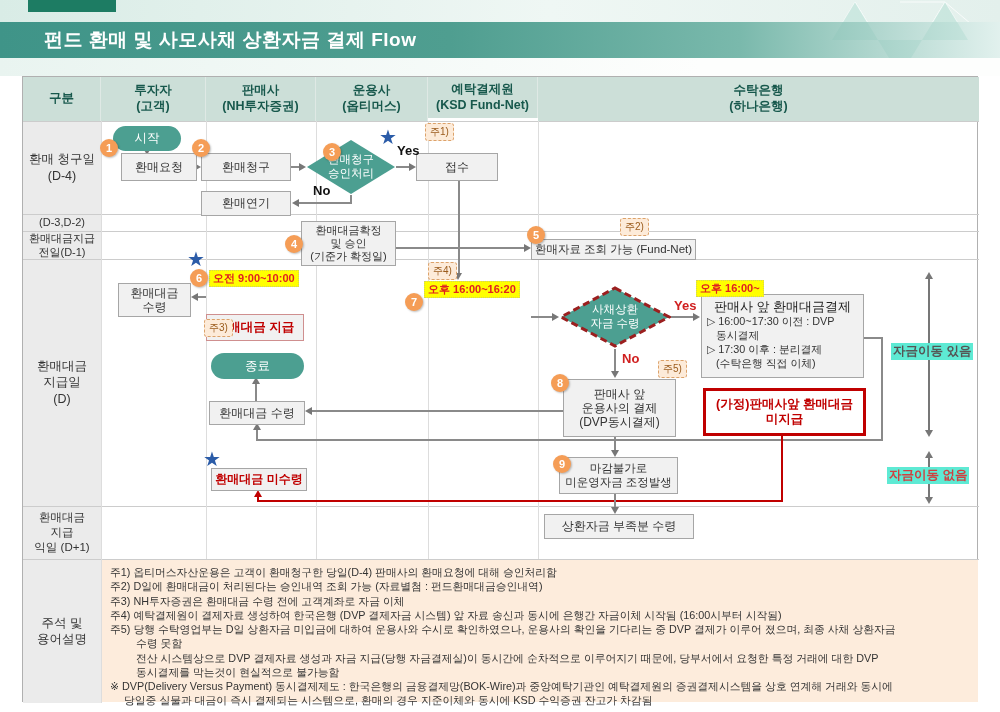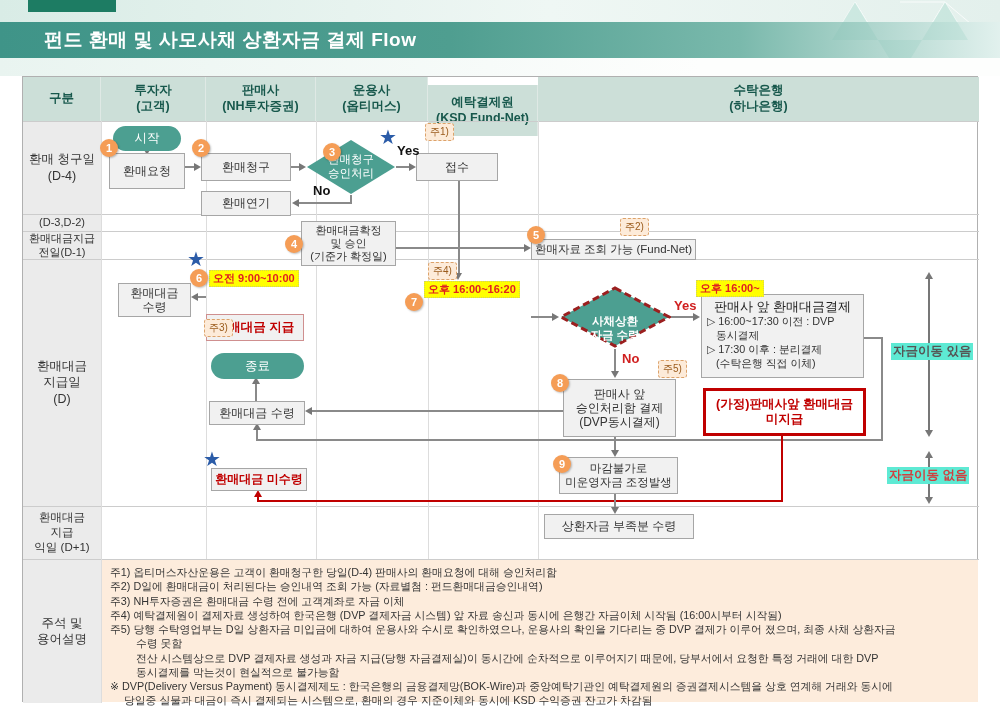--- a/index.html
+++ b/index.html
@@ -74,21 +74,21 @@
 
   <div class="abs" id="table">
 
     <div class="abs hcell ml" style="left:0;top:0;width:78px;height:44px;">구분</div>
     <div class="abs hcell ml" style="left:78px;top:0;width:105px;height:44px;">투자자
 (고객)</div>
     <div class="abs hcell ml" style="left:183px;top:0;width:110px;height:44px;">판매사
 (NH투자증권)</div>
     <div class="abs hcell ml" style="left:293px;top:0;width:112px;height:44px;">운용사
 (옵티머스)</div>
-    <div class="abs hcell ml" style="left:405px;top:8px;width:110px;height:51px;">예탁결제원
+    <div class="abs hcell ml" style="left:405px;top:0;width:110px;height:41px;">예탁결제원
 (KSD Fund-Net)</div>
     <div class="abs hcell ml" style="left:515px;top:0;width:441px;height:44px;border-right:none;">수탁은행
 (하나은행)</div>
 
     <div class="abs rcell ml" style="left:0;top:44px;width:78px;height:93px;">환매 청구일
 (D-4)</div>
     <div class="abs rcell ml" style="left:0;top:137px;width:78px;height:17px;font-size:11px;">(D-3,D-2)</div>
     <div class="abs rcell ml" style="left:0;top:154px;width:78px;height:28px;font-size:11px;">환매대금지급
 전일(D-1)</div>
     <div class="abs rcell ml" style="left:0;top:182px;width:78px;height:247px;">환매대금
@@ -108,21 +108,21 @@
     <div class="abs gline" style="left:0;top:482px;width:956px;height:1px;"></div>
     <div class="abs glite" style="left:78px;top:44px;width:1px;height:582px;"></div>
     <div class="abs glite" style="left:183px;top:44px;width:1px;height:438px;"></div>
     <div class="abs glite" style="left:293px;top:44px;width:1px;height:438px;"></div>
     <div class="abs glite" style="left:405px;top:44px;width:1px;height:438px;"></div>
     <div class="abs glite" style="left:515px;top:44px;width:1px;height:438px;"></div>
 
     <div class="abs pill node" style="left:90px;top:49px;width:68px;height:25px;">시작</div>
     <div class="abs arr arr-d" style="left:120px;top:71px;"></div>
     <div class="abs badge" style="left:77px;top:62px;">1</div>
-    <div class="abs box node" style="left:86px;top:76px;width:76px;height:36px;">환매요청</div>
+    <div class="abs box node" style="left:98px;top:76px;width:76px;height:28px;">환매요청</div>
     <div class="abs hline" style="left:162px;top:89px;width:10px;"></div>
     <div class="abs arr arr-r" style="left:171px;top:86px;"></div>
     <div class="abs badge" style="left:169px;top:62px;">2</div>
     <div class="abs box node" style="left:178px;top:76px;width:90px;height:28px;">환매청구</div>
     <div class="abs hline" style="left:268px;top:89px;width:9px;"></div>
     <div class="abs arr arr-r" style="left:276px;top:86px;"></div>
     <div class="abs badge" style="left:300px;top:66px;">3</div>
     <svg class="abs node" style="left:283px;top:62px;" width="90" height="56">
       <polygon points="45,1 89,28 45,55 1,28" fill="#4c9f91"></polygon>
     </svg>
@@ -183,41 +183,41 @@
 
     <div class="abs badge" style="left:382px;top:216px;">7</div>
     <div class="abs callout" style="left:405px;top:185px;">주4)</div>
     <div class="abs time" style="left:401px;top:204px;">오후 16:00~16:20</div>
     <div class="abs hline" style="left:508px;top:239px;width:22px;"></div>
     <div class="abs arr arr-r" style="left:529px;top:236px;"></div>
 
     <svg class="abs node" style="left:536px;top:209px;" width="112" height="62">
       <polygon points="56,2 110,31 56,60 2,31" fill="#4c9f91" stroke="#9b1f1f" stroke-width="3" stroke-dasharray="7,4"></polygon>
     </svg>
-    <div class="abs dtext ml" style="left:536px;top:221px;width:112px;height:62px;font-weight:bold;">사채상환
+    <div class="abs dtext ml" style="left:536px;top:209px;width:112px;height:62px;">사채상환
 자금 수령</div>
     <div class="abs rlbl" style="left:651px;top:221px;">Yes</div>
     <div class="abs hline" style="left:648px;top:239px;width:23px;"></div>
     <div class="abs arr arr-r" style="left:670px;top:236px;"></div>
     <div class="abs time" style="left:673px;top:203px;">오후 16:00~</div>
 
     <div class="abs box node" style="left:678px;top:217px;width:163px;height:84px;flex-direction:column;justify-content:flex-start;padding:4px 5px;">
       <div style="font-size:13px;color:#222;">판매사 앞 환매대금결제</div>
       <div class="ml" style="font-size:10.8px;text-align:left;width:100%;line-height:1.3;">▷ 16:00~17:30 이전 : DVP
 &nbsp;&nbsp;&nbsp;동시결제
 ▷ 17:30 이후 : 분리결제
 &nbsp;&nbsp;&nbsp;(수탁은행 직접 이체)</div>
     </div>
     <div class="abs rlbl" style="left:599px;top:274px;">No</div>
     <div class="abs vline" style="left:591px;top:272px;height:22px;"></div>
     <div class="abs arr arr-d" style="left:588px;top:294px;"></div>
     <div class="abs callout" style="left:635px;top:283px;">주5)</div>
     <div class="abs badge" style="left:528px;top:297px;">8</div>
     <div class="abs box node ml" style="left:540px;top:302px;width:113px;height:58px;font-size:12px;">판매사 앞
-승인처리함 결제
+운용사의 결제
 (DVP동시결제)</div>
     <div class="abs box node ml redtext" style="left:680px;top:311px;width:163px;height:48px;border:3px solid #c00000;background:#fff;font-size:12.5px;">(가정)판매사앞 환매대금
 미지급</div>
     <div class="abs vline" style="left:591px;top:360px;height:13px;"></div>
     <div class="abs arr arr-d" style="left:588px;top:373px;"></div>
     <div class="abs badge" style="left:530px;top:378px;">9</div>
     <div class="abs box node ml" style="left:536px;top:380px;width:119px;height:37px;font-size:11.5px;">마감불가로
 미운영자금 조정발생</div>
     <div class="abs vline" style="left:591px;top:417px;height:13px;"></div>
     <div class="abs arr arr-d" style="left:588px;top:430px;"></div>

